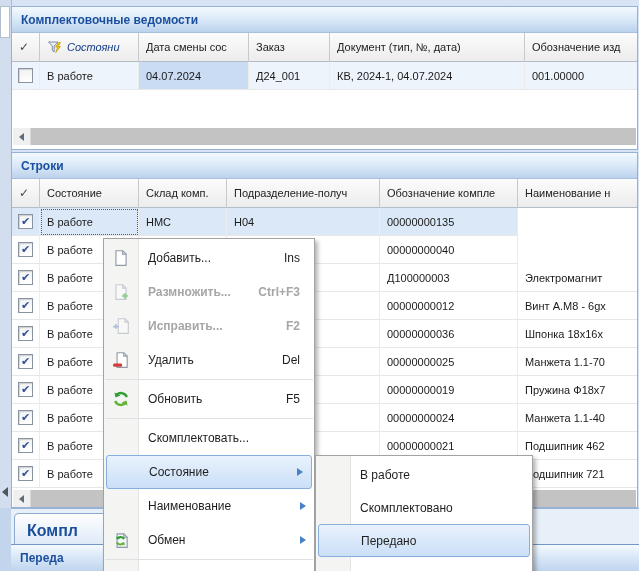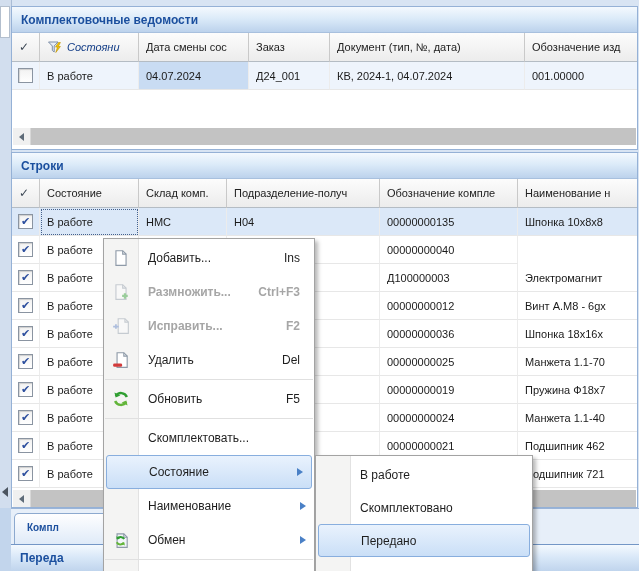--- a/index.html
+++ b/index.html
@@ -40,21 +40,21 @@
 
   
   .hscroll{position:absolute;left:1px;right:1px;height:17px;background:#c3c3c3;}
   .hs1{top:121px;}
   .hs2{top:337px;}
   .hbtn{position:absolute;left:0;top:0;width:17px;height:17px;background:#f0f0f0;border-right:1px solid #d8d8d8;display:flex;align-items:center;justify-content:center;}
   .hbtn .tri{width:0;height:0;border-right:5px solid #5e6b78;border-top:4px solid transparent;border-bottom:4px solid transparent;}
 
   
   .bottom{position:absolute;left:11px;top:508px;width:628px;height:63px;background:#e7eff9;border-top:1px solid #9ab4d8;box-sizing:border-box;}
-  .btab{position:absolute;left:3px;top:4px;width:96px;height:41px;box-sizing:border-box;background:linear-gradient(180deg,#fefeff,#d5e4f6);border:1px solid #8ca9cf;border-bottom:none;border-radius:5px 5px 0 0;font-weight:bold;color:#1b4f9e;font-size:10px;padding:8px 0 0 12px;white-space:nowrap;overflow:hidden;}
+  .btab{position:absolute;left:3px;top:4px;width:96px;height:41px;box-sizing:border-box;background:linear-gradient(180deg,#fefeff,#d5e4f6);border:1px solid #8ca9cf;border-bottom:none;border-radius:5px 5px 0 0;font-weight:bold;color:#1b4f9e;font-size:16px;padding:8px 0 0 12px;white-space:nowrap;overflow:hidden;}
   .bheader{position:absolute;left:0;right:0;top:35px;height:28px;background:linear-gradient(180deg,#f4f9fe 0%,#d9e8f8 45%,#bed3ec 100%);border-top:1px solid #7396c6;font-weight:bold;color:#1b4f9e;font-size:12px;padding:6px 0 0 9px;box-sizing:border-box;white-space:nowrap;overflow:hidden;}
 
   
   .cmenu{position:absolute;left:103px;top:238px;width:212px;height:360px;background:#ffffff;border:1px solid #a3a3a3;box-shadow:3px 3px 4px rgba(0,0,0,.28);box-sizing:border-box;padding:2px 0;z-index:40;}
   .cmenu::before{content:"";position:absolute;left:0;top:0;bottom:0;width:34px;background:#f4f4f3;border-right:1px solid #e2e2e2;}
   .mi{position:relative;height:34px;display:flex;align-items:center;padding:0 10px 0 44px;font-size:12px;color:#1e1e1e;z-index:1;}
   .mi .sc{margin-left:auto;padding-right:4px;font-size:12px;}
   .mi.dis{color:#a6a6a6;font-weight:bold;}
   .mi.bold{font-weight:bold;text-align:right;}
   .mi .ic{position:absolute;left:8px;top:50%;transform:translateY(-50%);width:18px;height:18px;}
@@ -155,21 +155,20 @@
     </div>
 
     <div class="trow t2 sel2">
       <div class="td c-check">
           <span class="cb checked"></span>
         </div>
       <div class="td cellfocus">В работе</div>
       <div class="td">НМС</div>
       <div class="td">Н04</div>
       <div class="td">00000000135</div>
-      <div class="td last">Шпонка 10х8х8</div>
     </div>
     <div class="trow t2">
       <div class="td c-check">
           <span class="cb checked"></span>
         </div>
       <div class="td">В работе</div>
       <div class="td"></div>
       <div class="td"></div>
       <div class="td">00000000040</div>
     </div>

